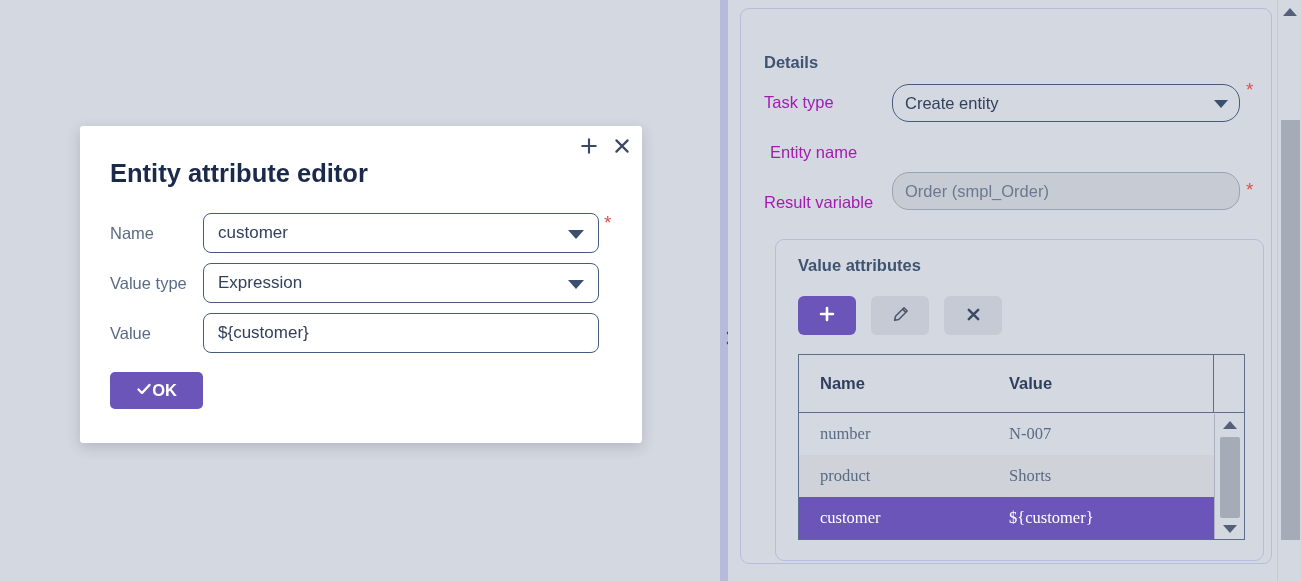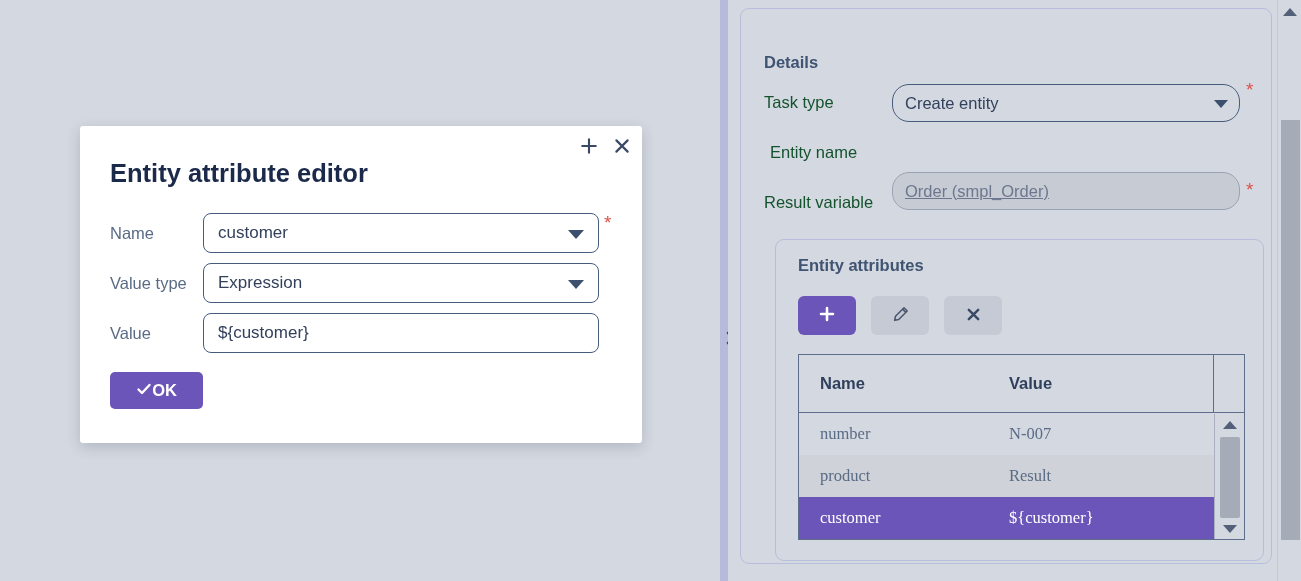--- a/index.html
+++ b/index.html
@@ -51,21 +51,21 @@
   #details-card { left: 12px; top: 8px; width: 532px; height: 556px; }
 
   .card-title {
     position: absolute;
     color: #3f5372;
     font-size: 16.5px;
     font-weight: bold;
   }
   #details-title { left: 23px; top: 25px; margin-top: 19px; }
   .flabel {
-    color: #14532d;
+    color: #a21caf;
     font-size: 16.5px;
     white-space: nowrap;
   }
 
   .inputbox {
     border: 1px solid #475c7d;
     border-radius: 17px;
     background: #d4d8e0;
     height: 38px;
     color: #33415c;
@@ -287,33 +287,33 @@
       <div class="card-title" id="details-title">Details</div>
 
       <div class="flabel" style="position:absolute; left:23px; top:84px;">Task type</div>
       <div class="inputbox" style="left:151px; top:75px; width:348px;">
         <span>Create entity</span>
         <span class="caret"></span>
       </div>
       <div class="req" style="left:505px; top:71px;">*</div>
 
       <div class="flabel" style="position:absolute; left:29px; top:134px;">Entity name</div>
-      <div class="inputbox disabled" style="left:151px; top:125px; width:348px;text-decoration:underline;">
+      <div class="inputbox disabled" style="left:151px; top:125px; width:348px;">
         <span>Order (smpl_Order)</span>
       </div>
 
       <div class="flabel" style="position:absolute; left:23px; top:184px;">Result variable</div>
       <div class="inputbox" style="left:151px; top:175px; width:348px;">
         <span>newOrder</span>
       </div>
       <div class="req" style="left:505px; top:171px;">*</div>
 
       <div class="card" id="attrs-card">
 
-        <div class="card-title" id="attrs-title">Entity attributes</div>
+        <div class="card-title" id="attrs-title">Value attributes</div>
 
         <button class="tbtn primary" style="left:22px; top:56px;">
           <span>
             <svg width="16" height="16" viewBox="0 0 16 16" aria-hidden="true">
               <path d="M8 2 V14 M2 8 H14" stroke="#ffffff" stroke-width="2.6" stroke-linecap="round"></path>
             </svg>
           </span>
         </button>
 
         <button class="tbtn" style="left:95px; top:56px;">
@@ -341,21 +341,21 @@
             <span class="head-sep"></span>
           </div>
 
           <div class="tbl-body">
             <div class="trow odd">
               <span class="cname">number</span>
               <span class="cvalue">N-007</span>
             </div>
             <div class="trow even">
               <span class="cname">product</span>
-              <span class="cvalue">Result</span>
+              <span class="cvalue">Shorts</span>
             </div>
             <div class="trow sel">
               <span class="cname">customer</span>
               <span class="cvalue">${customer}</span>
             </div>
           </div>
 
           <div class="tsb">
             <div class="arrow up">
               <span class="tri-up"></span>

